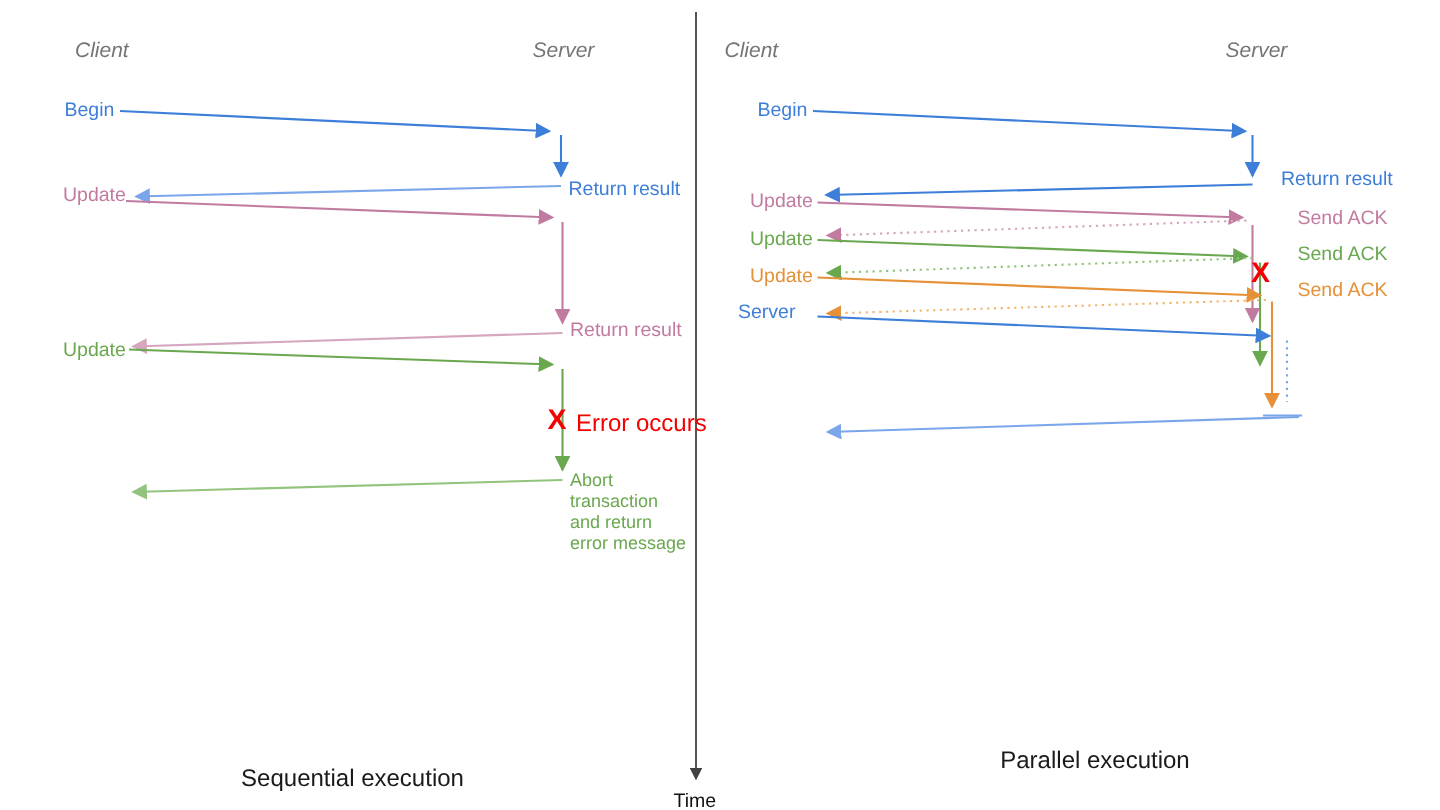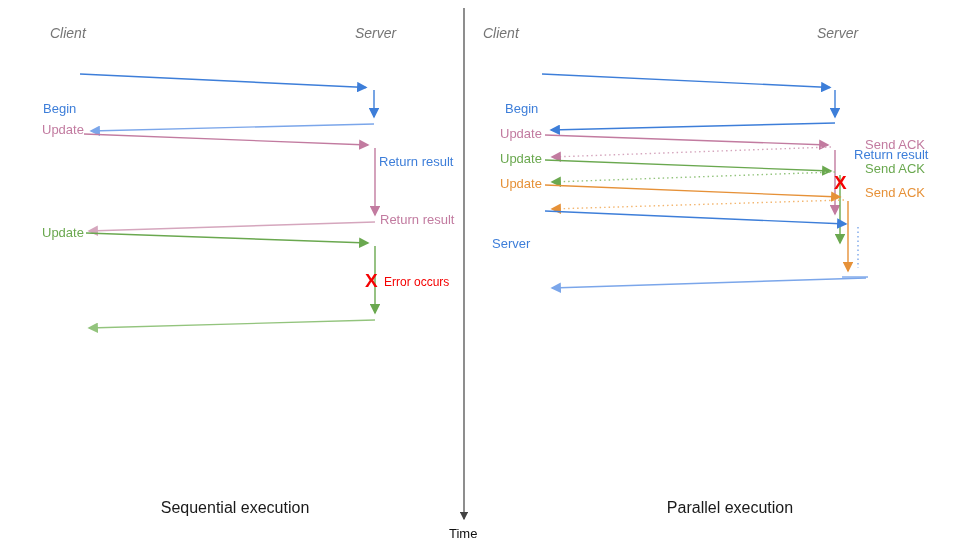--- a/index.html
+++ b/index.html
@@ -45,22 +45,22 @@
     text-align: center;
     width: 200px;
   }
   .xmark {
     position: absolute;
     font-size: 19px;
     font-weight: bold;
     color: var(--c-red);
     line-height: 18px;
   }
-  .err { color: var(--c-red); font-size: 12px; }
-  .t-blue   { color: var(--c-blue); margin-top: 36px; }
+  .err { color: var(--c-red); font-size: 16px; }
+  .t-blue   { color: var(--c-blue); }
   .t-pink   { color: var(--c-pink); }
   .t-green  { color: var(--c-green); }
   .t-orange { color: var(--c-orange); }
   .t-time   { position: absolute; font-size: 13px; color: #111111; text-align: center; }
 
   .s-blue     { stroke: var(--c-blue); stroke-width: 1.4; fill: none; }
   .s-blue-l   { stroke: var(--c-blue-light); stroke-width: 1.4; fill: none; }
   .s-pink     { stroke: var(--c-pink); stroke-width: 1.4; fill: none; }
   .s-pink-l   { stroke: var(--c-pink-light); stroke-width: 1.4; fill: none; }
   .s-green    { stroke: var(--c-green); stroke-width: 1.4; fill: none; }
@@ -146,22 +146,23 @@
   <div class="lbl t-blue" style="left:379px; top:119px;">Return result</div>
 
   <div class="lbl t-pink" style="left:42px; top:123px;">Update</div>
   <div class="lbl t-pink" style="left:380px; top:213px;">Return result</div>
 
   <div class="lbl t-green" style="left:42px; top:226px;">Update</div>
 
   <div class="xmark" style="left:365px; top:272px;">X</div>
   <div class="lbl err" style="left:384px; top:276px;">Error occurs</div>
 
+  <div class="note t-green" style="left:380px; top:313px; width:80px;">Abort transaction and return error message</div>
 
-  <div class="caption" style="left:135px; top:499px;">Sequential execution</div>
+  <div class="caption" style="left:135px; top:511px;">Sequential execution</div>
 
   <div class="hdr" style="left:483px; top:25px;">Client</div>
   <div class="hdr" style="left:817px; top:25px;">Server</div>
 
   <div class="lbl t-blue" style="left:505px; top:66px;">Begin</div>
   <div class="lbl t-blue" style="left:854px; top:112px;">Return result</div>
 
   <div class="lbl t-pink" style="left:500px; top:127px;">Update</div>
   <div class="lbl t-pink" style="left:865px; top:138px;">Send ACK</div>
 

